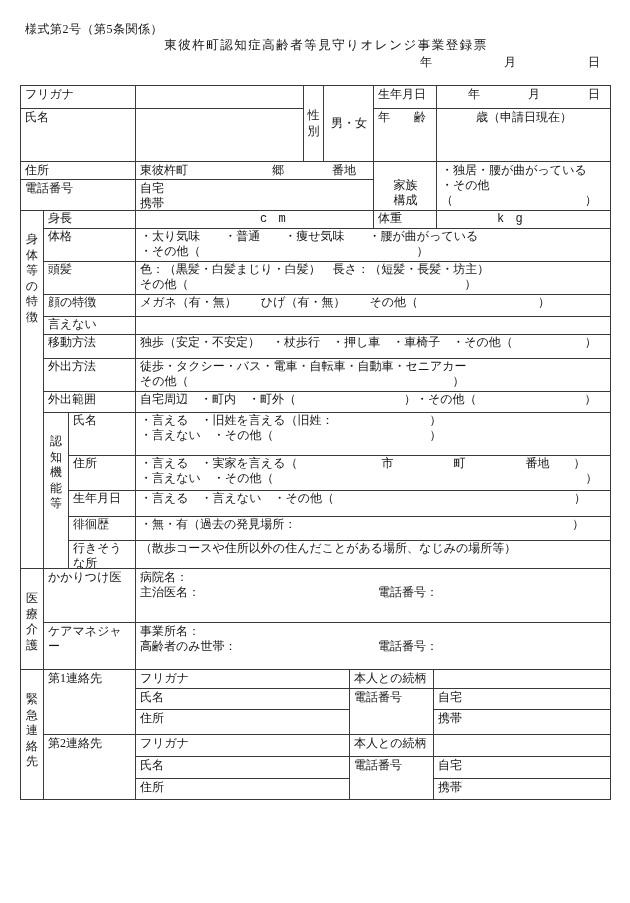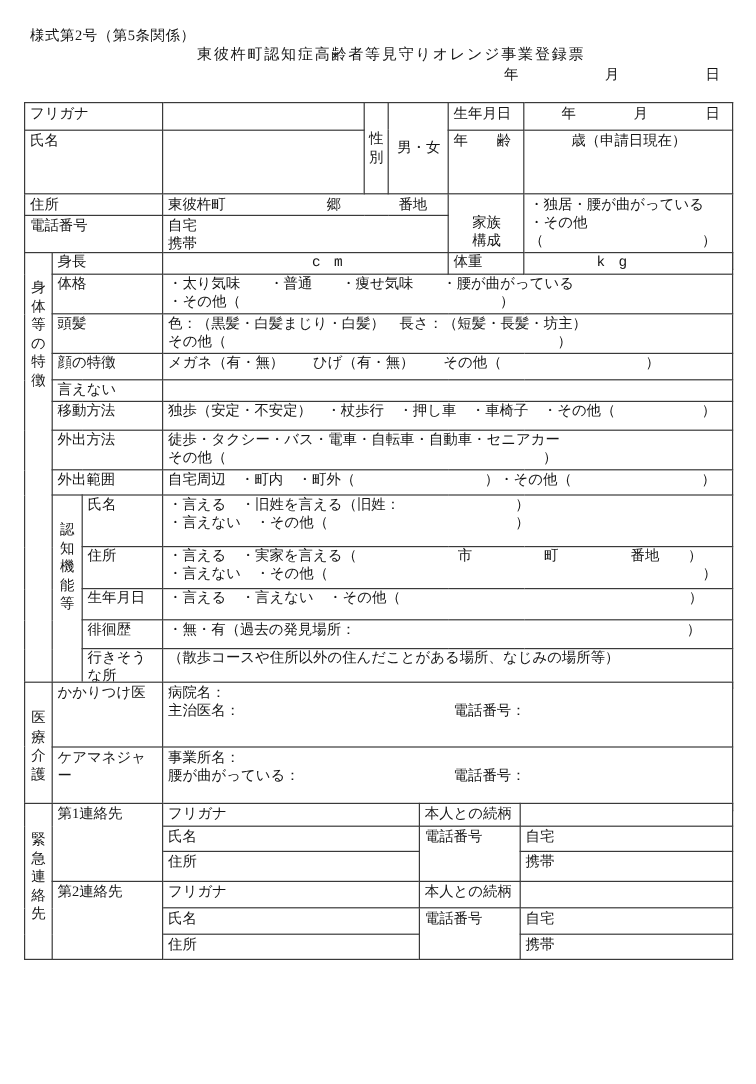--- a/index.html
+++ b/index.html
@@ -185,21 +185,21 @@
       <td>かかりつけ医</td>
       <td>
         <div>病院名：</div>
         <div><span class="lbl2">主治医名：</span><span>電話番号：</span></div>
       </td>
     </tr>
     <tr style="height:48px">
       <td class="wrapcell">ケアマネジャー</td>
       <td>
         <div>事業所名：</div>
-        <div><span class="lbl2">腰が曲がっている：</span><span>電話番号：</span></div>
+        <div><span class="lbl2">高齢者のみ世帯：</span><span>電話番号：</span></div>
       </td>
     </tr>
   </tbody>
     </table>
 
   <table id="tblD">
     <colgroup>
         <col style="width:23px">
         <col style="width:92px">
         <col style="width:214px">

